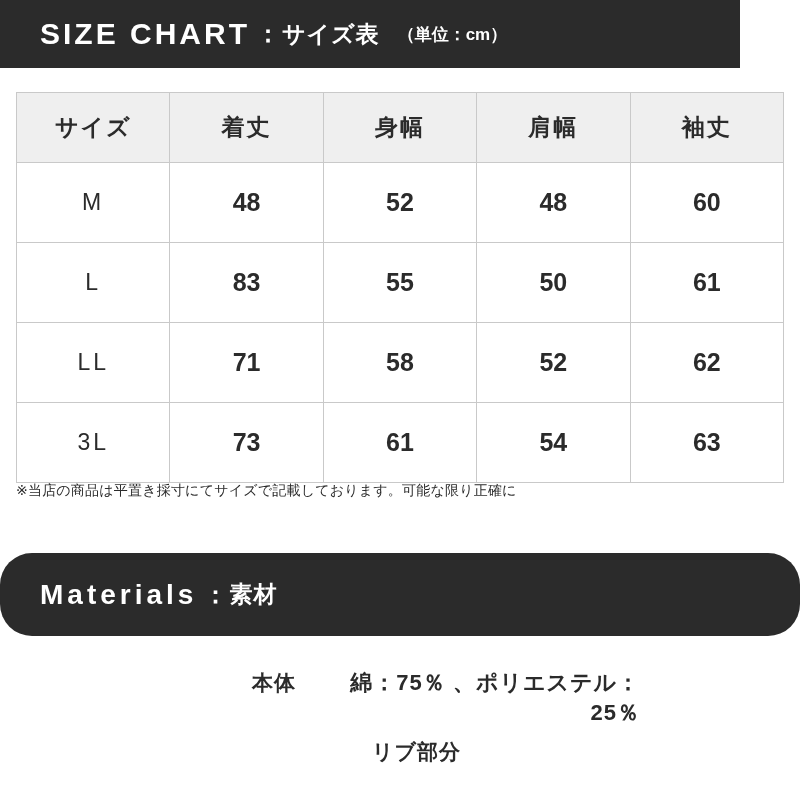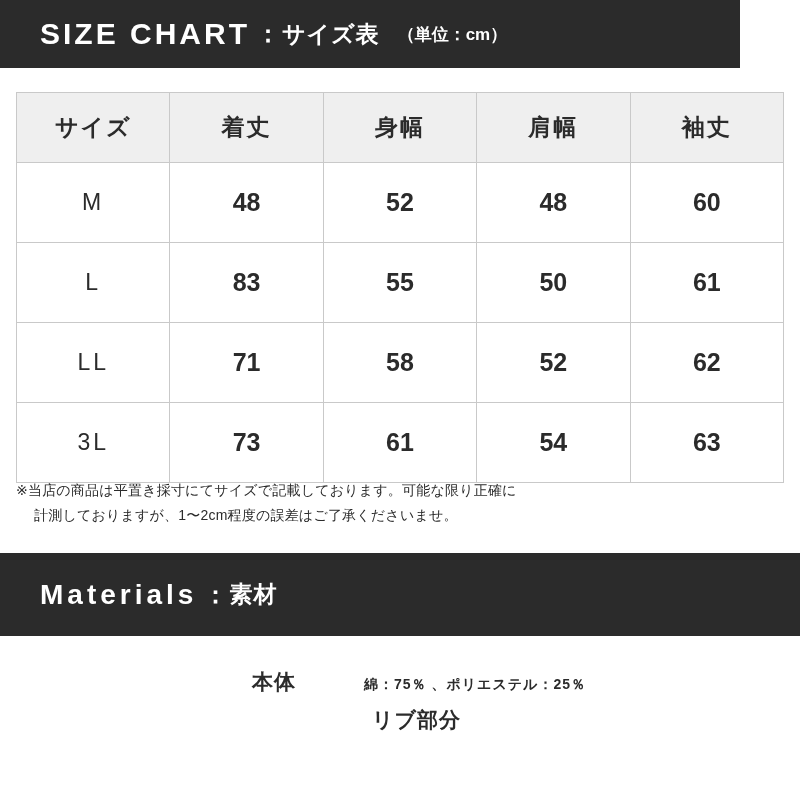--- a/index.html
+++ b/index.html
@@ -31,20 +31,21 @@
     position: absolute;
     top: 0; left: 0;
     width: 740px;
     height: 68px;
   }
   .band-materials {
     position: absolute;
     top: 553px; left: 0;
     width: 800px;
     height: 83px;
+    border-radius: 32px;
   }
   .band .b-title {
     font-weight: bold;
     font-size: 30px;
     letter-spacing: 3px;
   }
   .band .b-colon {
     font-weight: bold;
     font-size: 24px;
     margin: 0 2px 0 6px;
@@ -138,24 +139,24 @@
     margin-bottom: 10px;
   }
   .mat-label {
     font-size: 21px;
     letter-spacing: 1px;
     text-align: right;
     width: 150px;
     padding-right: 14px;
   }
   .mat-value {
-    font-size: 14px;
+    font-size: 22px;
     letter-spacing: 1px;
     width: 330px;
-    text-align: center;
+    text-align: right;
   }
 
   
   .footer-space {
     position: absolute;
     bottom: 0; left: 0;
     width: 800px; height: 10px;
     background: #ffffff;
   }
 </style>
@@ -212,21 +213,20 @@
           <td class="val">61</td>
           <td class="val">54</td>
           <td class="val">63</td>
         </tr>
       </tbody>
     </table>
   </div>
 
   <div class="note">
     <span class="line">※当店の商品は平置き採寸にてサイズで記載しております。可能な限り正確に</span>
-    <span class="line line2">計測しておりますが、1〜2cm程度の誤差はご了承くださいませ。</span>
   </div>
 
   <div class="band band-materials">
     <span class="b-title">Materials</span>
     <span class="b-colon">：</span>
     <span class="b-sub">素材</span>
   </div>
 
   <div class="materials-body">
     <div class="mat-row">

